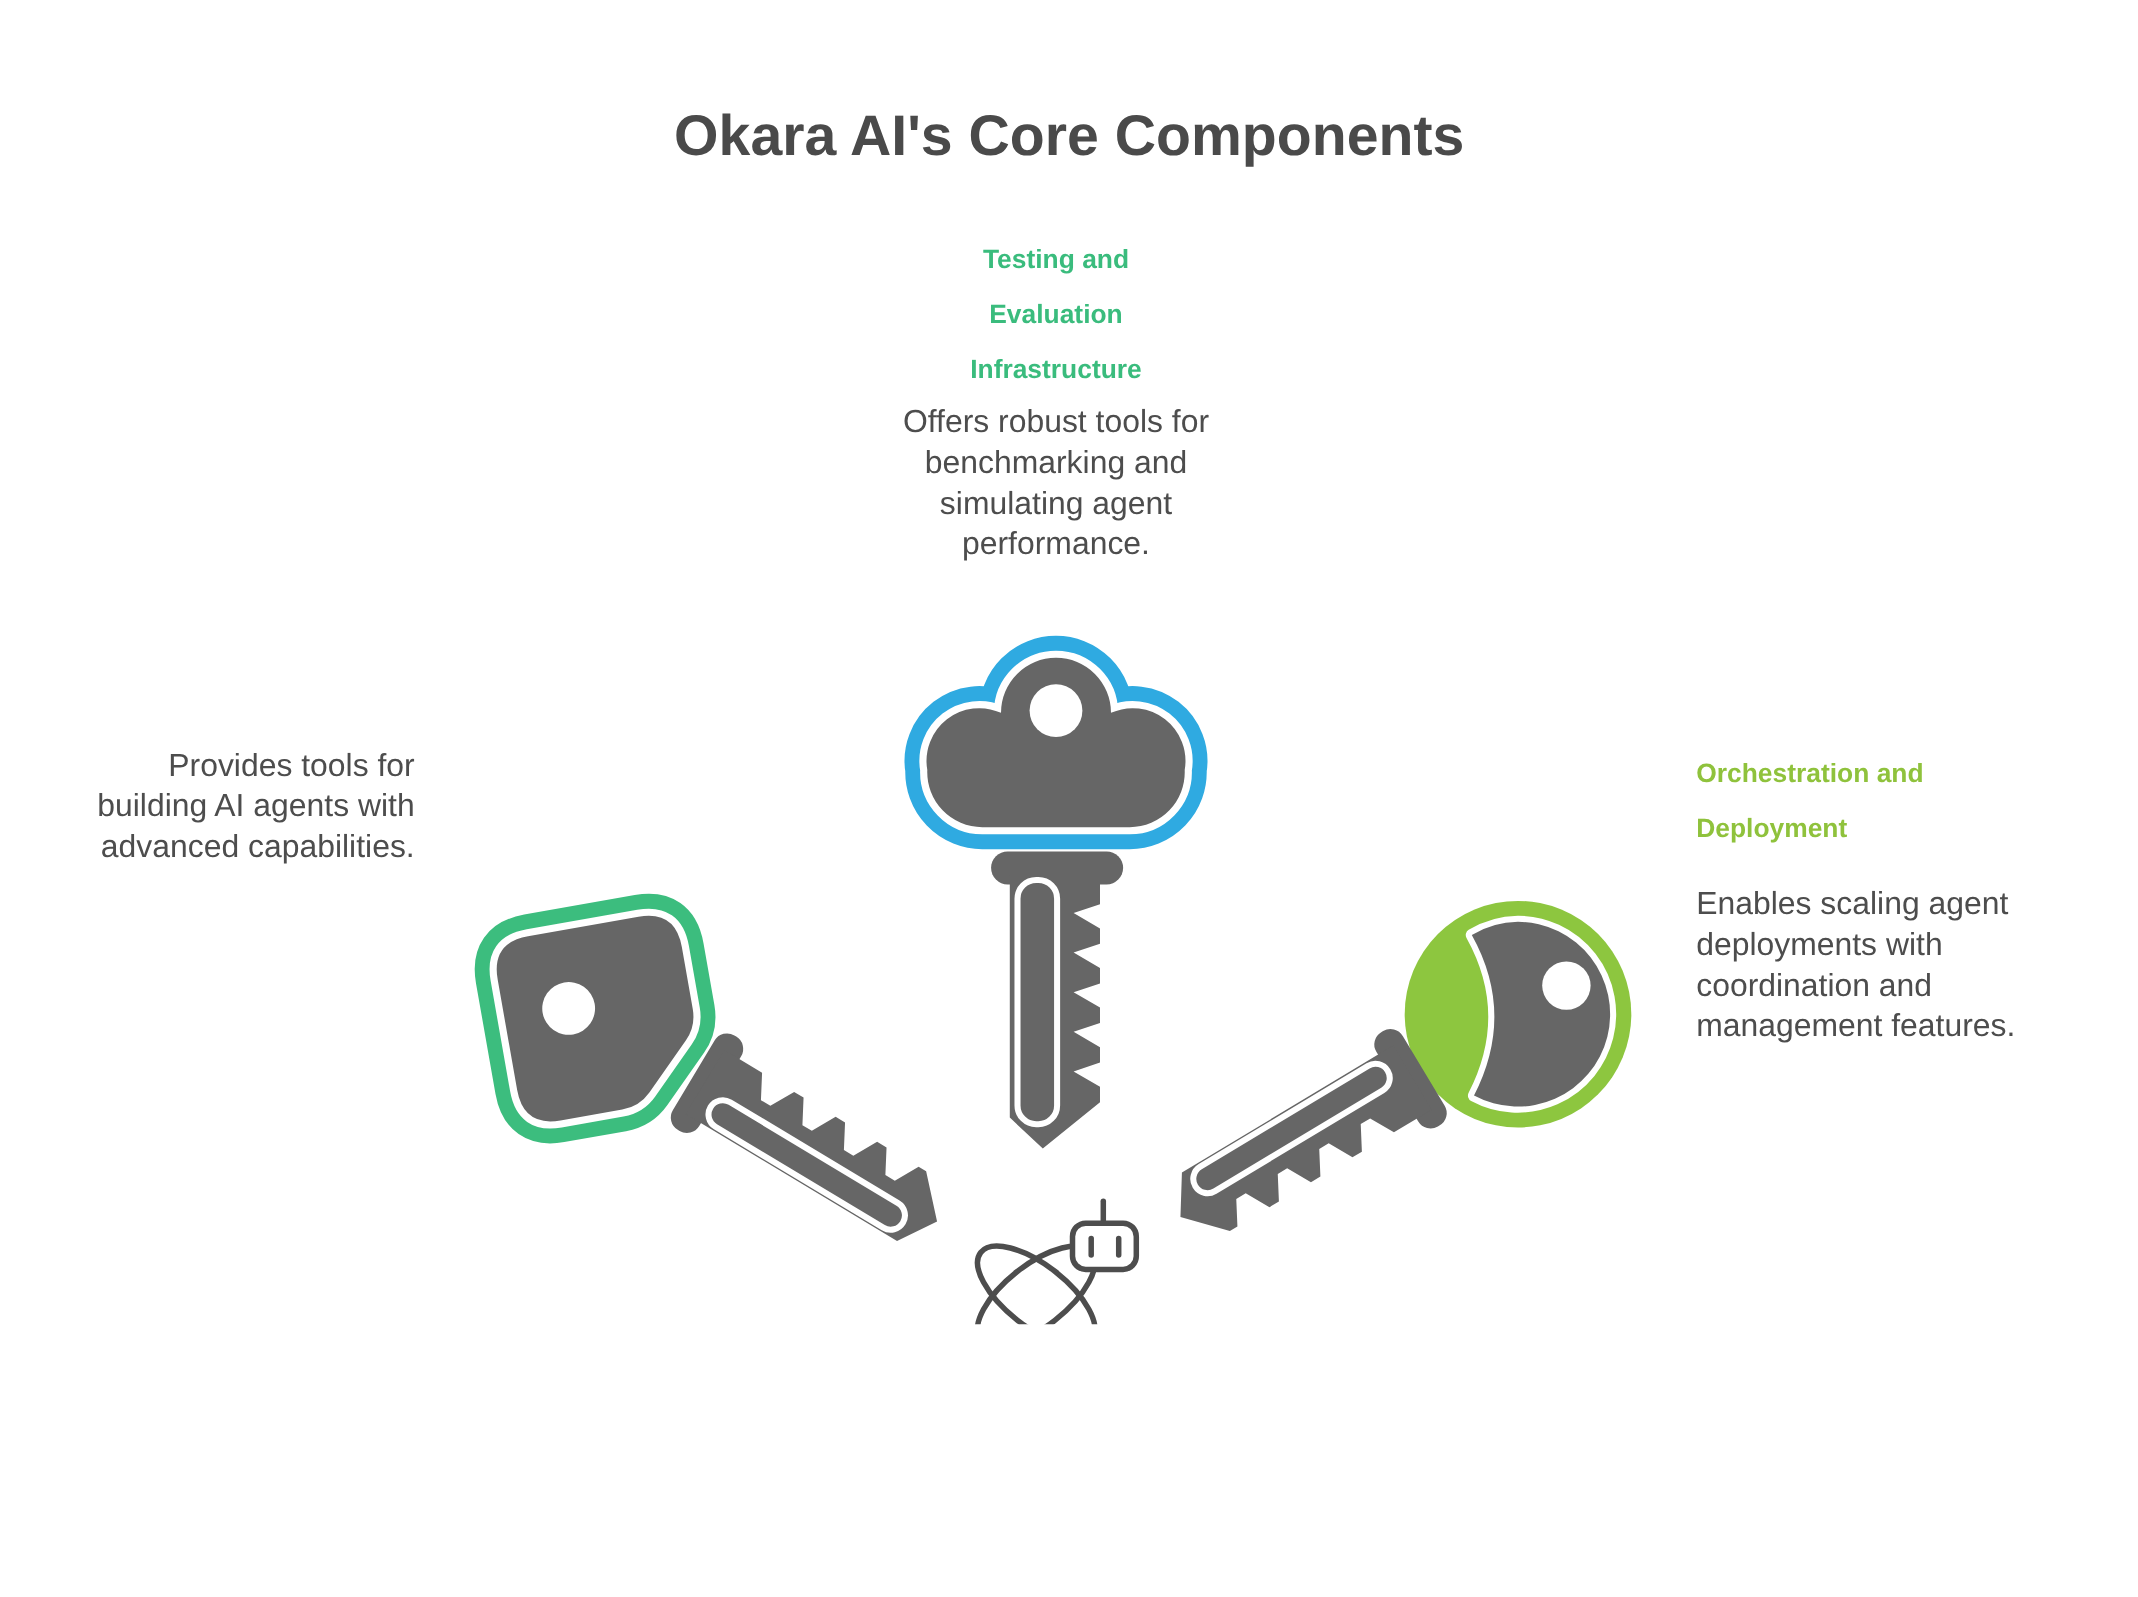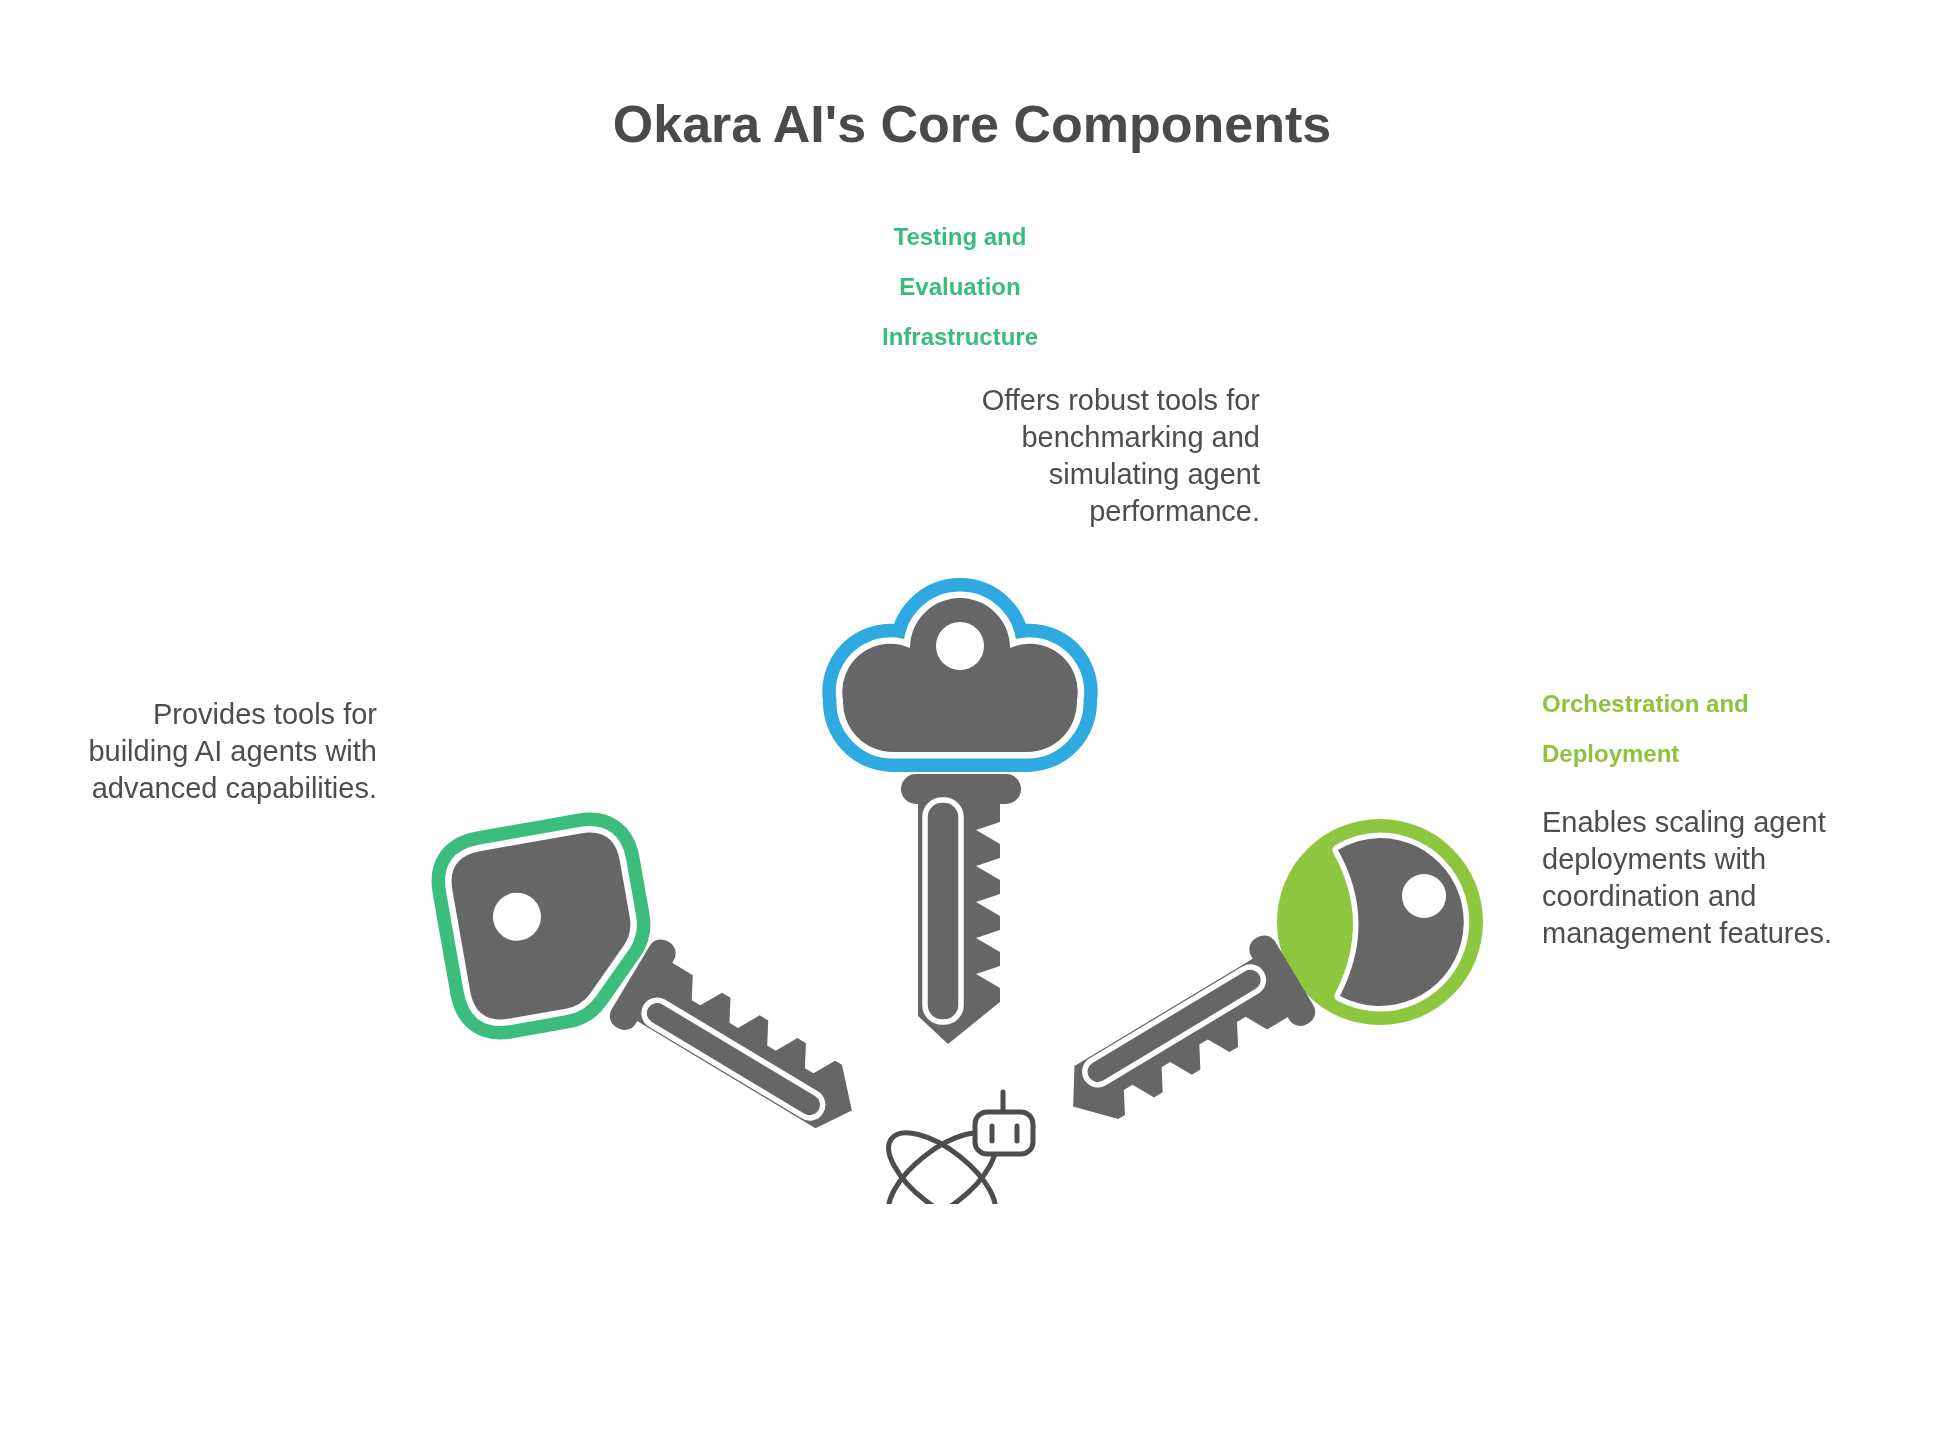--- a/index.html
+++ b/index.html
@@ -13,23 +13,23 @@
     font-size:52px; font-weight:bold; color:#4A4A4A;
   }
   .block { }
   .heading {
     font-size:24px; font-weight:bold; line-height:50px; white-space:pre-line;
   }
   .desc {
     font-size:29px; line-height:37px; color:#4D4D4D; white-space:pre-line;
   }
   .block-top { top:212px; left:660px; width:600px; text-align:center; }
-  .block-top .desc { margin-top:20px;text-align:right; }
+  .block-top .desc { margin-top:4px; }
   .block-left { top:656px; left:37px; width:340px; text-align:right; }
-  .block-left .desc { margin-top:40px; }
+  .block-left .desc { margin-top:22px; }
   .block-right { top:679px; left:1542px; width:420px; text-align:left; }
   .block-right .desc { margin-top:25px; }
   .brand-label {
     top:1250px; left:959px; transform:translateX(-50%); white-space:nowrap;
     font-size:50px; font-weight:bold; color:#4A4A4A;
   }
   svg.diagram { left:0; top:0; }
   .gray { fill:#666666; }
   .ring { fill:none; stroke-width:40px; stroke-linejoin:round; }
   .ring-white { fill:none; stroke:#ffffff; stroke-width:13px; stroke-linejoin:round; }

